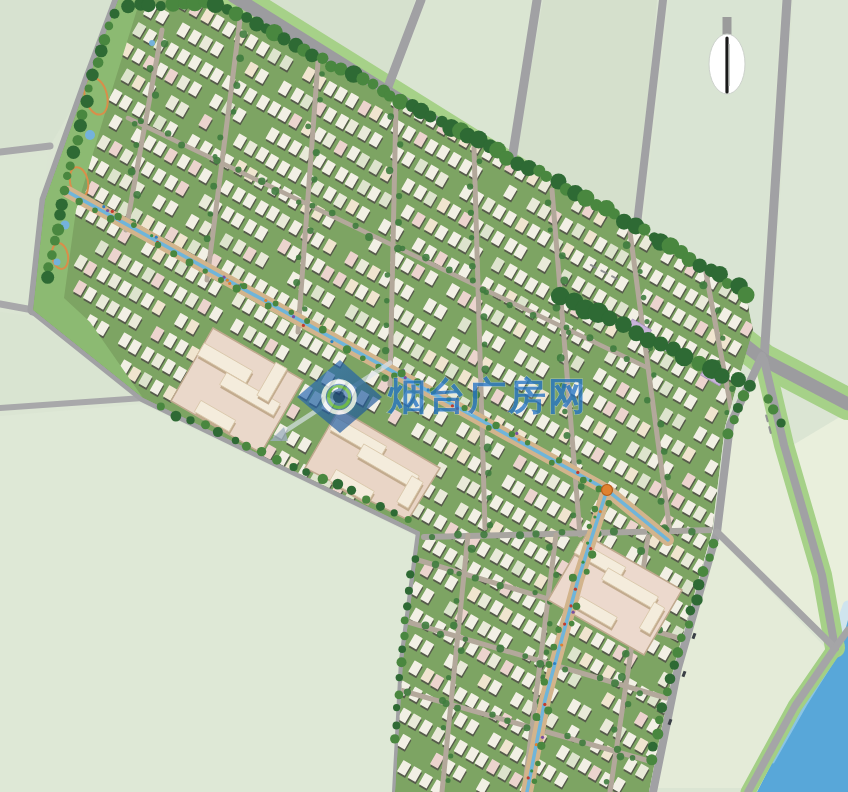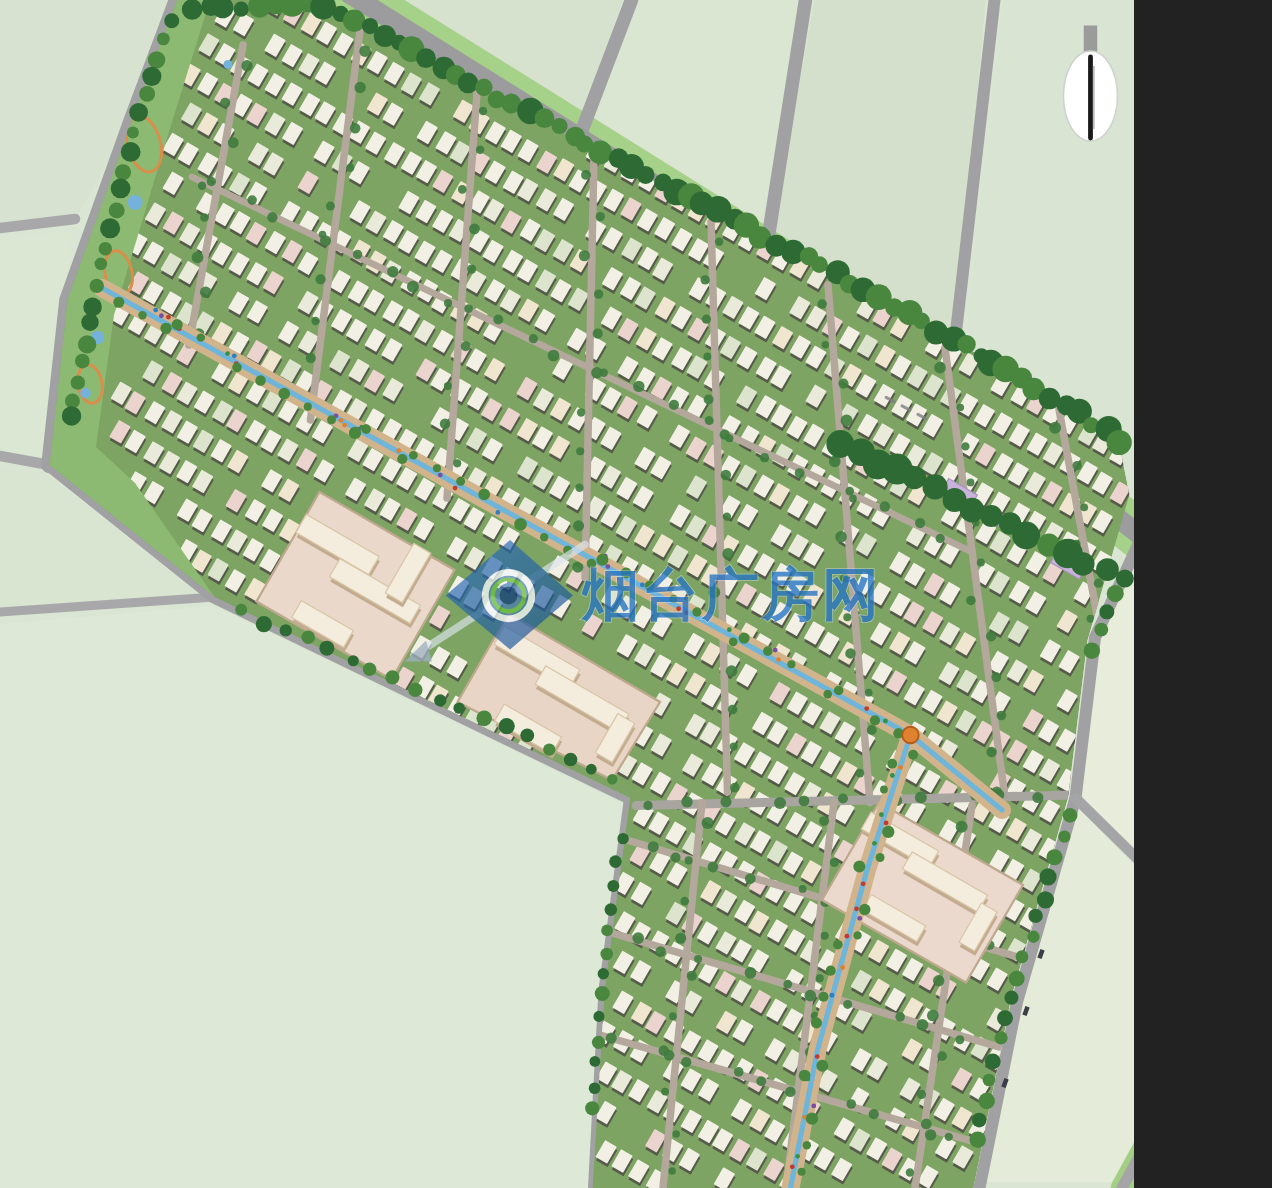--- a/index.html
+++ b/index.html
@@ -1,17 +1,17 @@
 <!DOCTYPE html>
 <html><head>
 <meta charset="utf-8">
 <style>
   html,body{margin:0;padding:0;background:#222;}
   body{font-family:"Liberation Sans",sans-serif;}
-  .stage{position:relative;width:756px;height:792px;overflow:hidden;background:#dbe5d3;}
+  .stage{position:relative;width:848px;height:792px;overflow:hidden;background:#dbe5d3;}
   svg{display:block;}
   text{font-family:"Liberation Sans",sans-serif;}
 </style>
 </head>
 <body>
 
 <div class="stage">
   <svg id="map" xmlns="http://www.w3.org/2000/svg" width="848" height="792" viewBox="0 0 848 792">
     <defs>
         <clipPath id="devclip">

